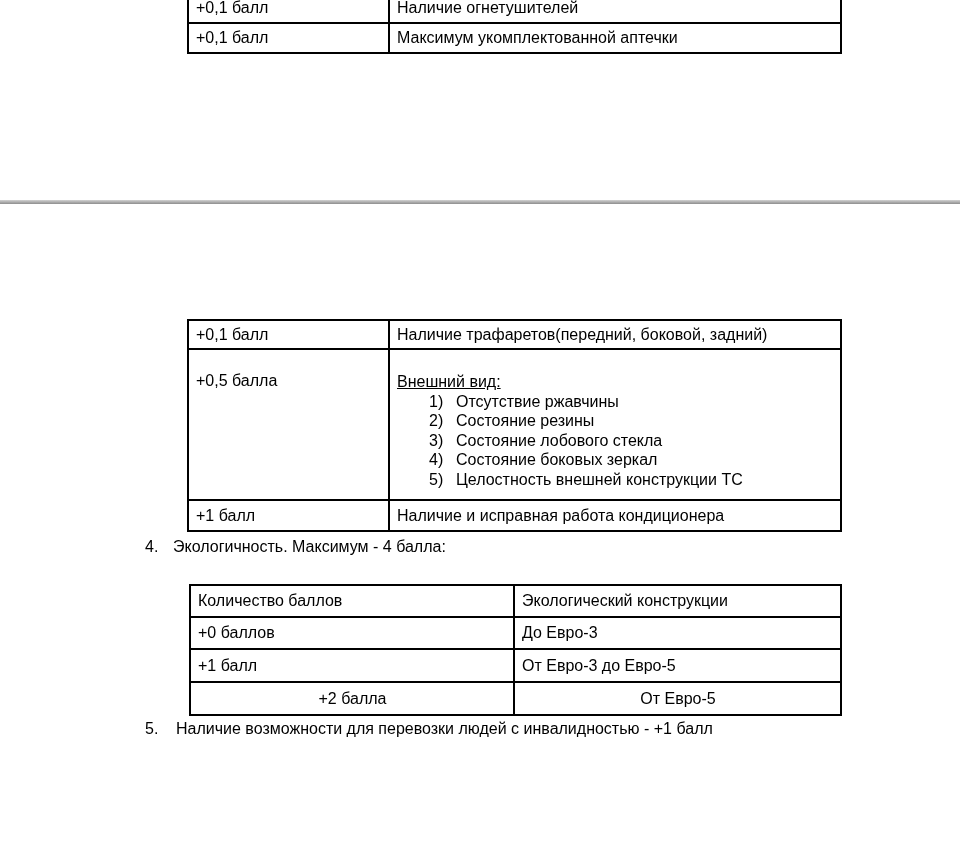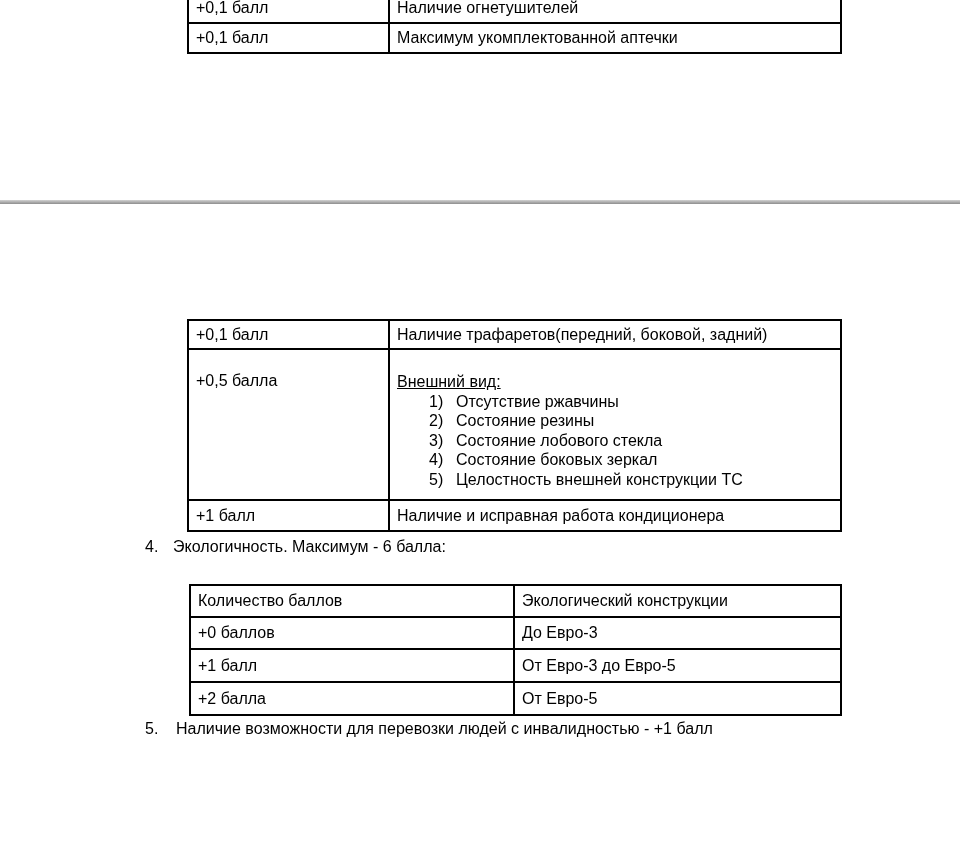--- a/index.html
+++ b/index.html
@@ -66,21 +66,21 @@
   #heading-4 { left: 145px; top: 537px; }
   #heading-4 .line-num { flex: none; width: 28px; }
   #item-5 { left: 145px; top: 719px; }
   #item-5 .line-num { flex: none; width: 31px; }
 
   
   #table-ecology { left: 189px; top: 584px; width: 651px; }
   #table-ecology tr.er0 td { height: 30px; }
   #table-ecology tr.er1 td { height: 30px; }
   #table-ecology tr.er2 td { height: 31px; }
-  #table-ecology tr.er3 td { height: 31px; }
+  #table-ecology tr.er3 td { height: 31px; text-align: center; }
 </style>
 </head>
 <body>
 
 <table id="table-top">
   <colgroup>
       <col style="width:201px">
       <col style="width:452px">
     </colgroup>
   <tbody>
@@ -137,21 +137,21 @@
   </tr>
   <tr class="vr3">
     <td>+1 балл</td>
     <td>Наличие и исправная работа кондиционера</td>
   </tr>
 </tbody>
   </table>
 
 <div id="heading-4" class="numbered-line">
   <span class="line-num">4.</span>
-  <span>Экологичность. Максимум - 6 балла:</span>
+  <span>Экологичность. Максимум - 4 балла:</span>
 </div>
 
 <table id="table-ecology">
   <colgroup>
       <col style="width:324px">
       <col style="width:327px">
     </colgroup>
   <tbody>
       <tr class="er0">
     <td>Количество баллов</td>

